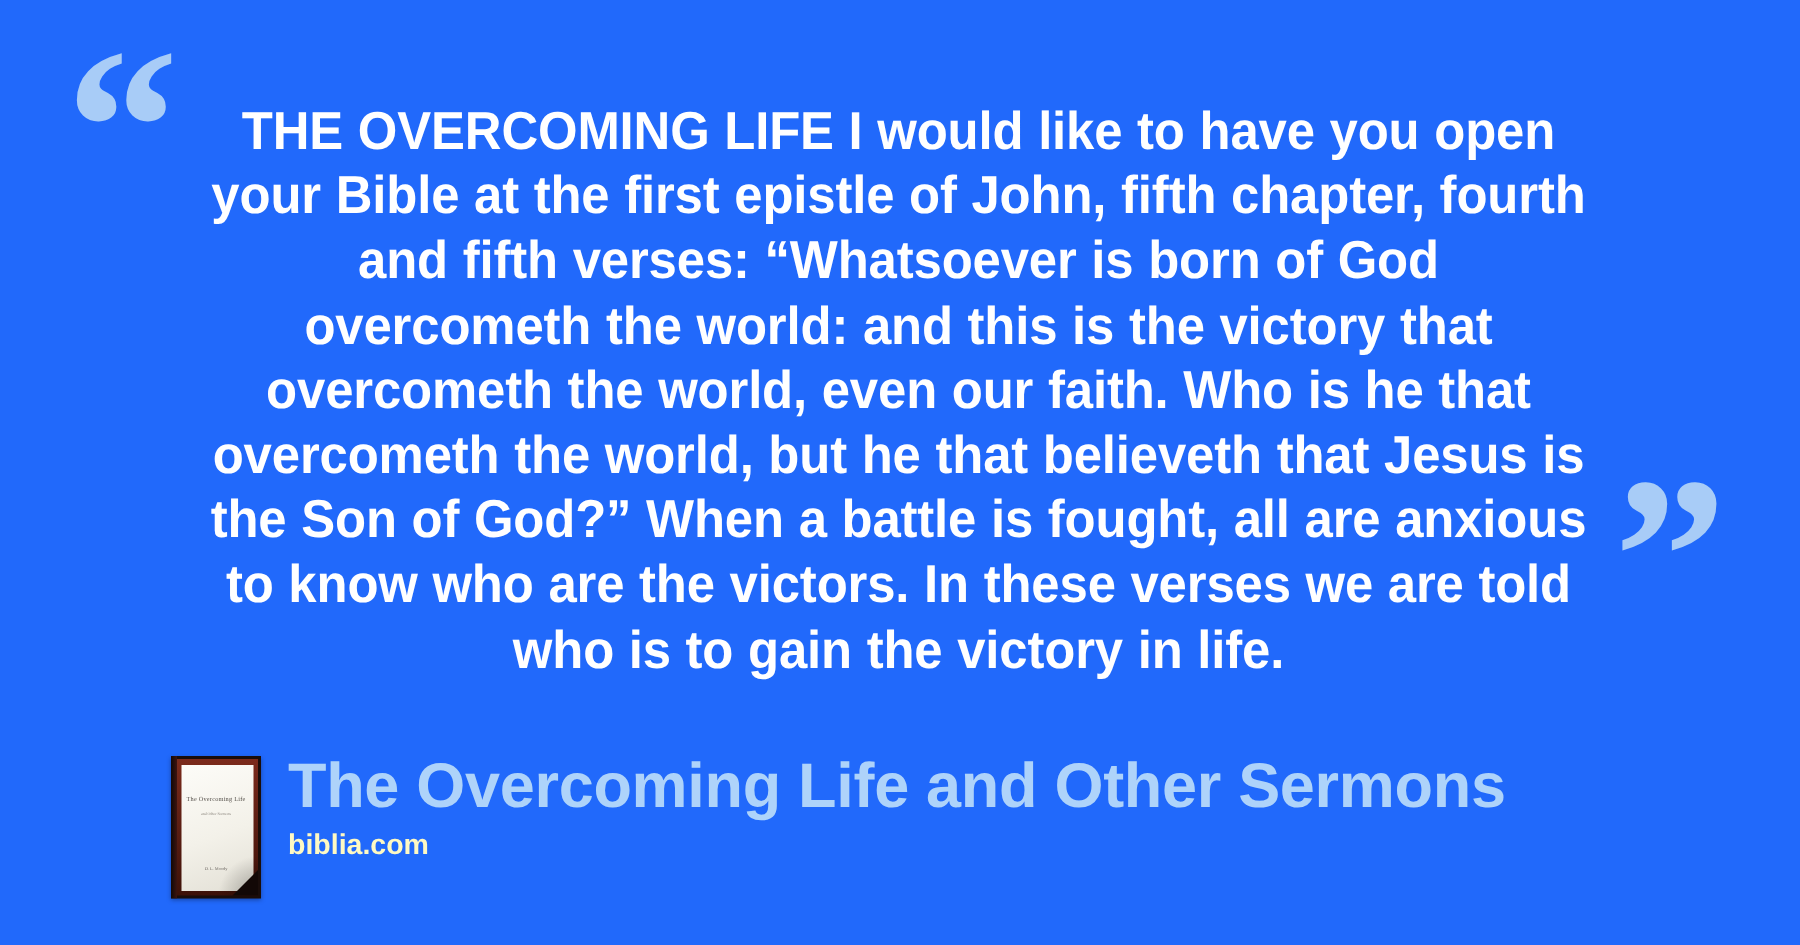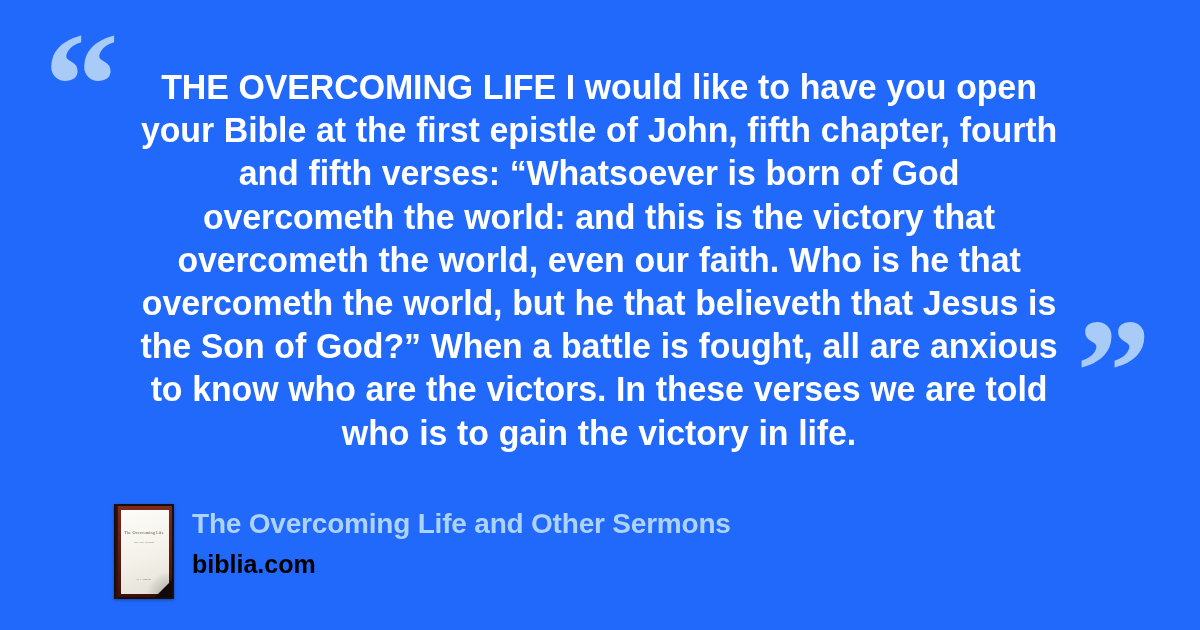--- a/index.html
+++ b/index.html
@@ -157,30 +157,30 @@
   }
 
   .footer-text {
     margin-left: 18px;
     padding-top: 0;
   }
   .book-title {
     color: #aed3fa;
     font-family: "Liberation Sans Narrow", "Liberation Sans", sans-serif;
     font-weight: 700;
-    font-size: 28px;
+    font-size: 42px;
     line-height: 48px;
     letter-spacing: -0.2px;
     white-space: nowrap;
   }
   .site-name {
-    color: #000000;
+    color: #fef9c3;
     font-family: "Liberation Sans Narrow", "Liberation Sans", sans-serif;
     font-weight: 700;
-    font-size: 25px;
+    font-size: 19px;
     line-height: 30px;
     letter-spacing: 0px;
     margin-top: 1px;
     white-space: nowrap;
   }
 </style>
 </head>
 <body>
 
 <div class="card">

